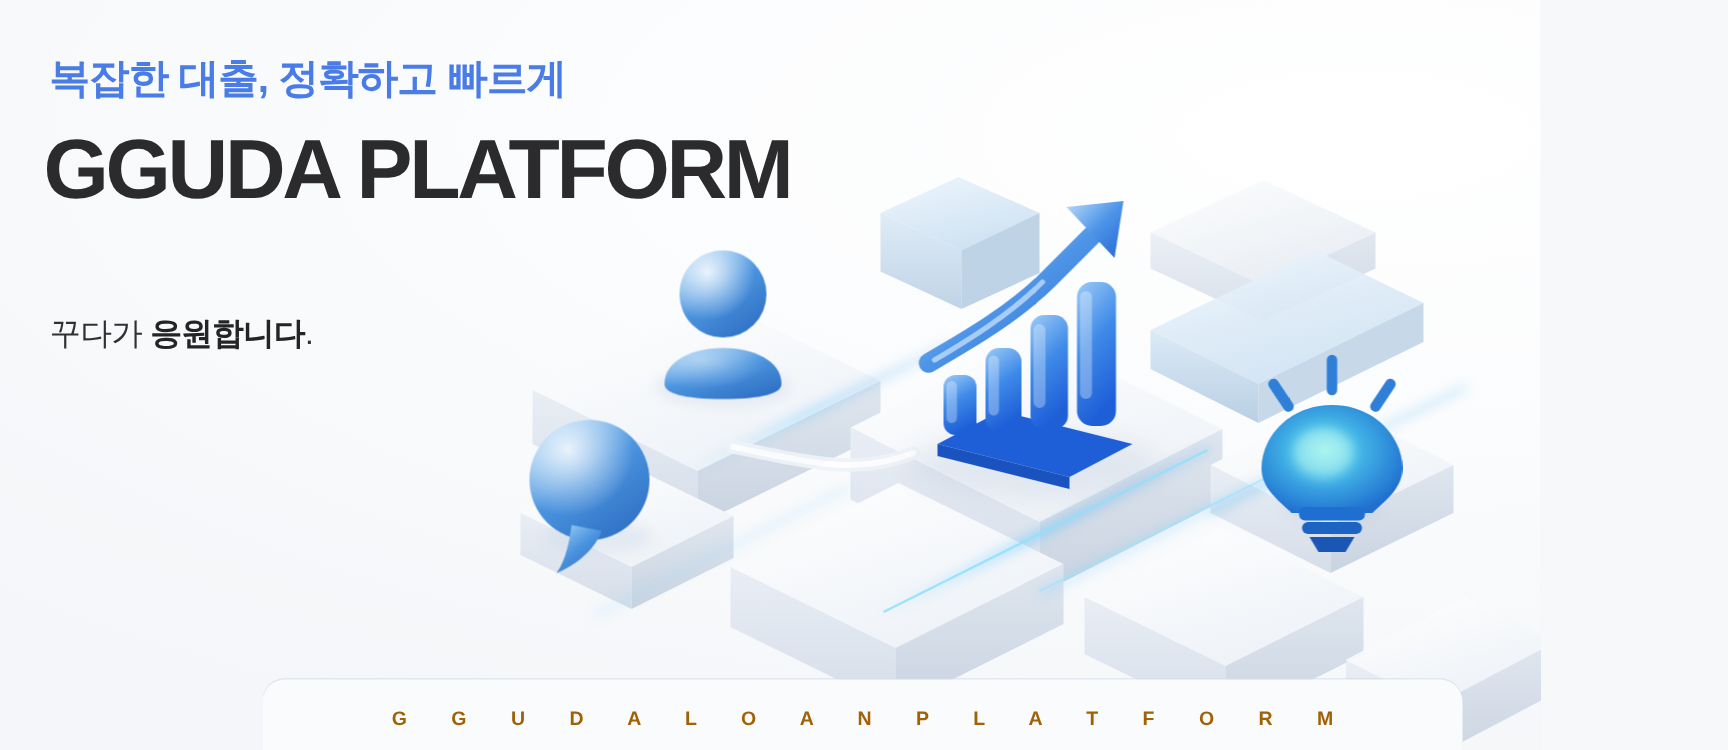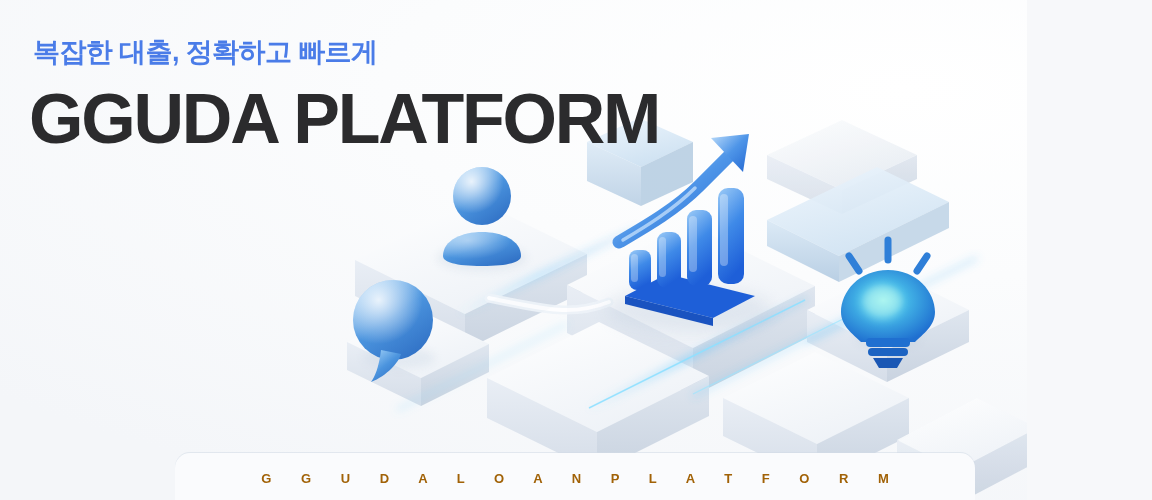--- a/index.html
+++ b/index.html
@@ -26,21 +26,21 @@
   .bg-arcs i:nth-child(3){width:1050px;height:880px;right:-400px;top:-430px;transform:rotate(30deg);}
 
   
   .copy{position:absolute;left:33px;top:36px;width:560px;z-index:40;}
   .eyebrow{
     font-size:27px;font-weight:700;letter-spacing:-.6px;
     color:#4a7ce8;line-height:1.2;margin:0;white-space:nowrap;
   }
   .title{
     margin:18px 0 0 -4px;
-    font-size:70px;line-height:.95;font-weight:700;
+    font-size:56px;line-height:.95;font-weight:700;
     letter-spacing:-2.2px;color:#2b2b2d;white-space:nowrap;
     font-family:"Liberation Sans","DejaVu Sans",sans-serif;
   }
   .sub{margin:36px 0 0 0;font-size:21px;line-height:1.48;color:#2f3033;font-weight:400;letter-spacing:-.4px;}
   .sub b{font-weight:700;color:#232426;}
 
   
   .art{position:absolute;right:-10px;bottom:-30px;width:700px;height:420px;z-index:10;}
   .art svg{width:100%;height:100%;display:block;}
 
@@ -269,20 +269,21 @@
         <path d="M700 318 L620 360 L620 394 L700 352 Z" fill="url(#tileSideDark)"></path>
       </g>
     </svg>
   </div>
 
   <div class="copy">
     <p class="eyebrow">복잡한 대출, 정확하고 빠르게</p>
     <h1 class="title">GGUDA PLATFORM</h1>
     <p class="sub">
       <br>
+      <span><span>꾸다가 </span><b>응원합니다</b><span>.</span></span>
     </p>
   </div>
 
   <div class="bar">
     <span>G G U D A   L O A N   P L A T F O R M</span>
   </div>
 
 </div>
 
 </body></html>

